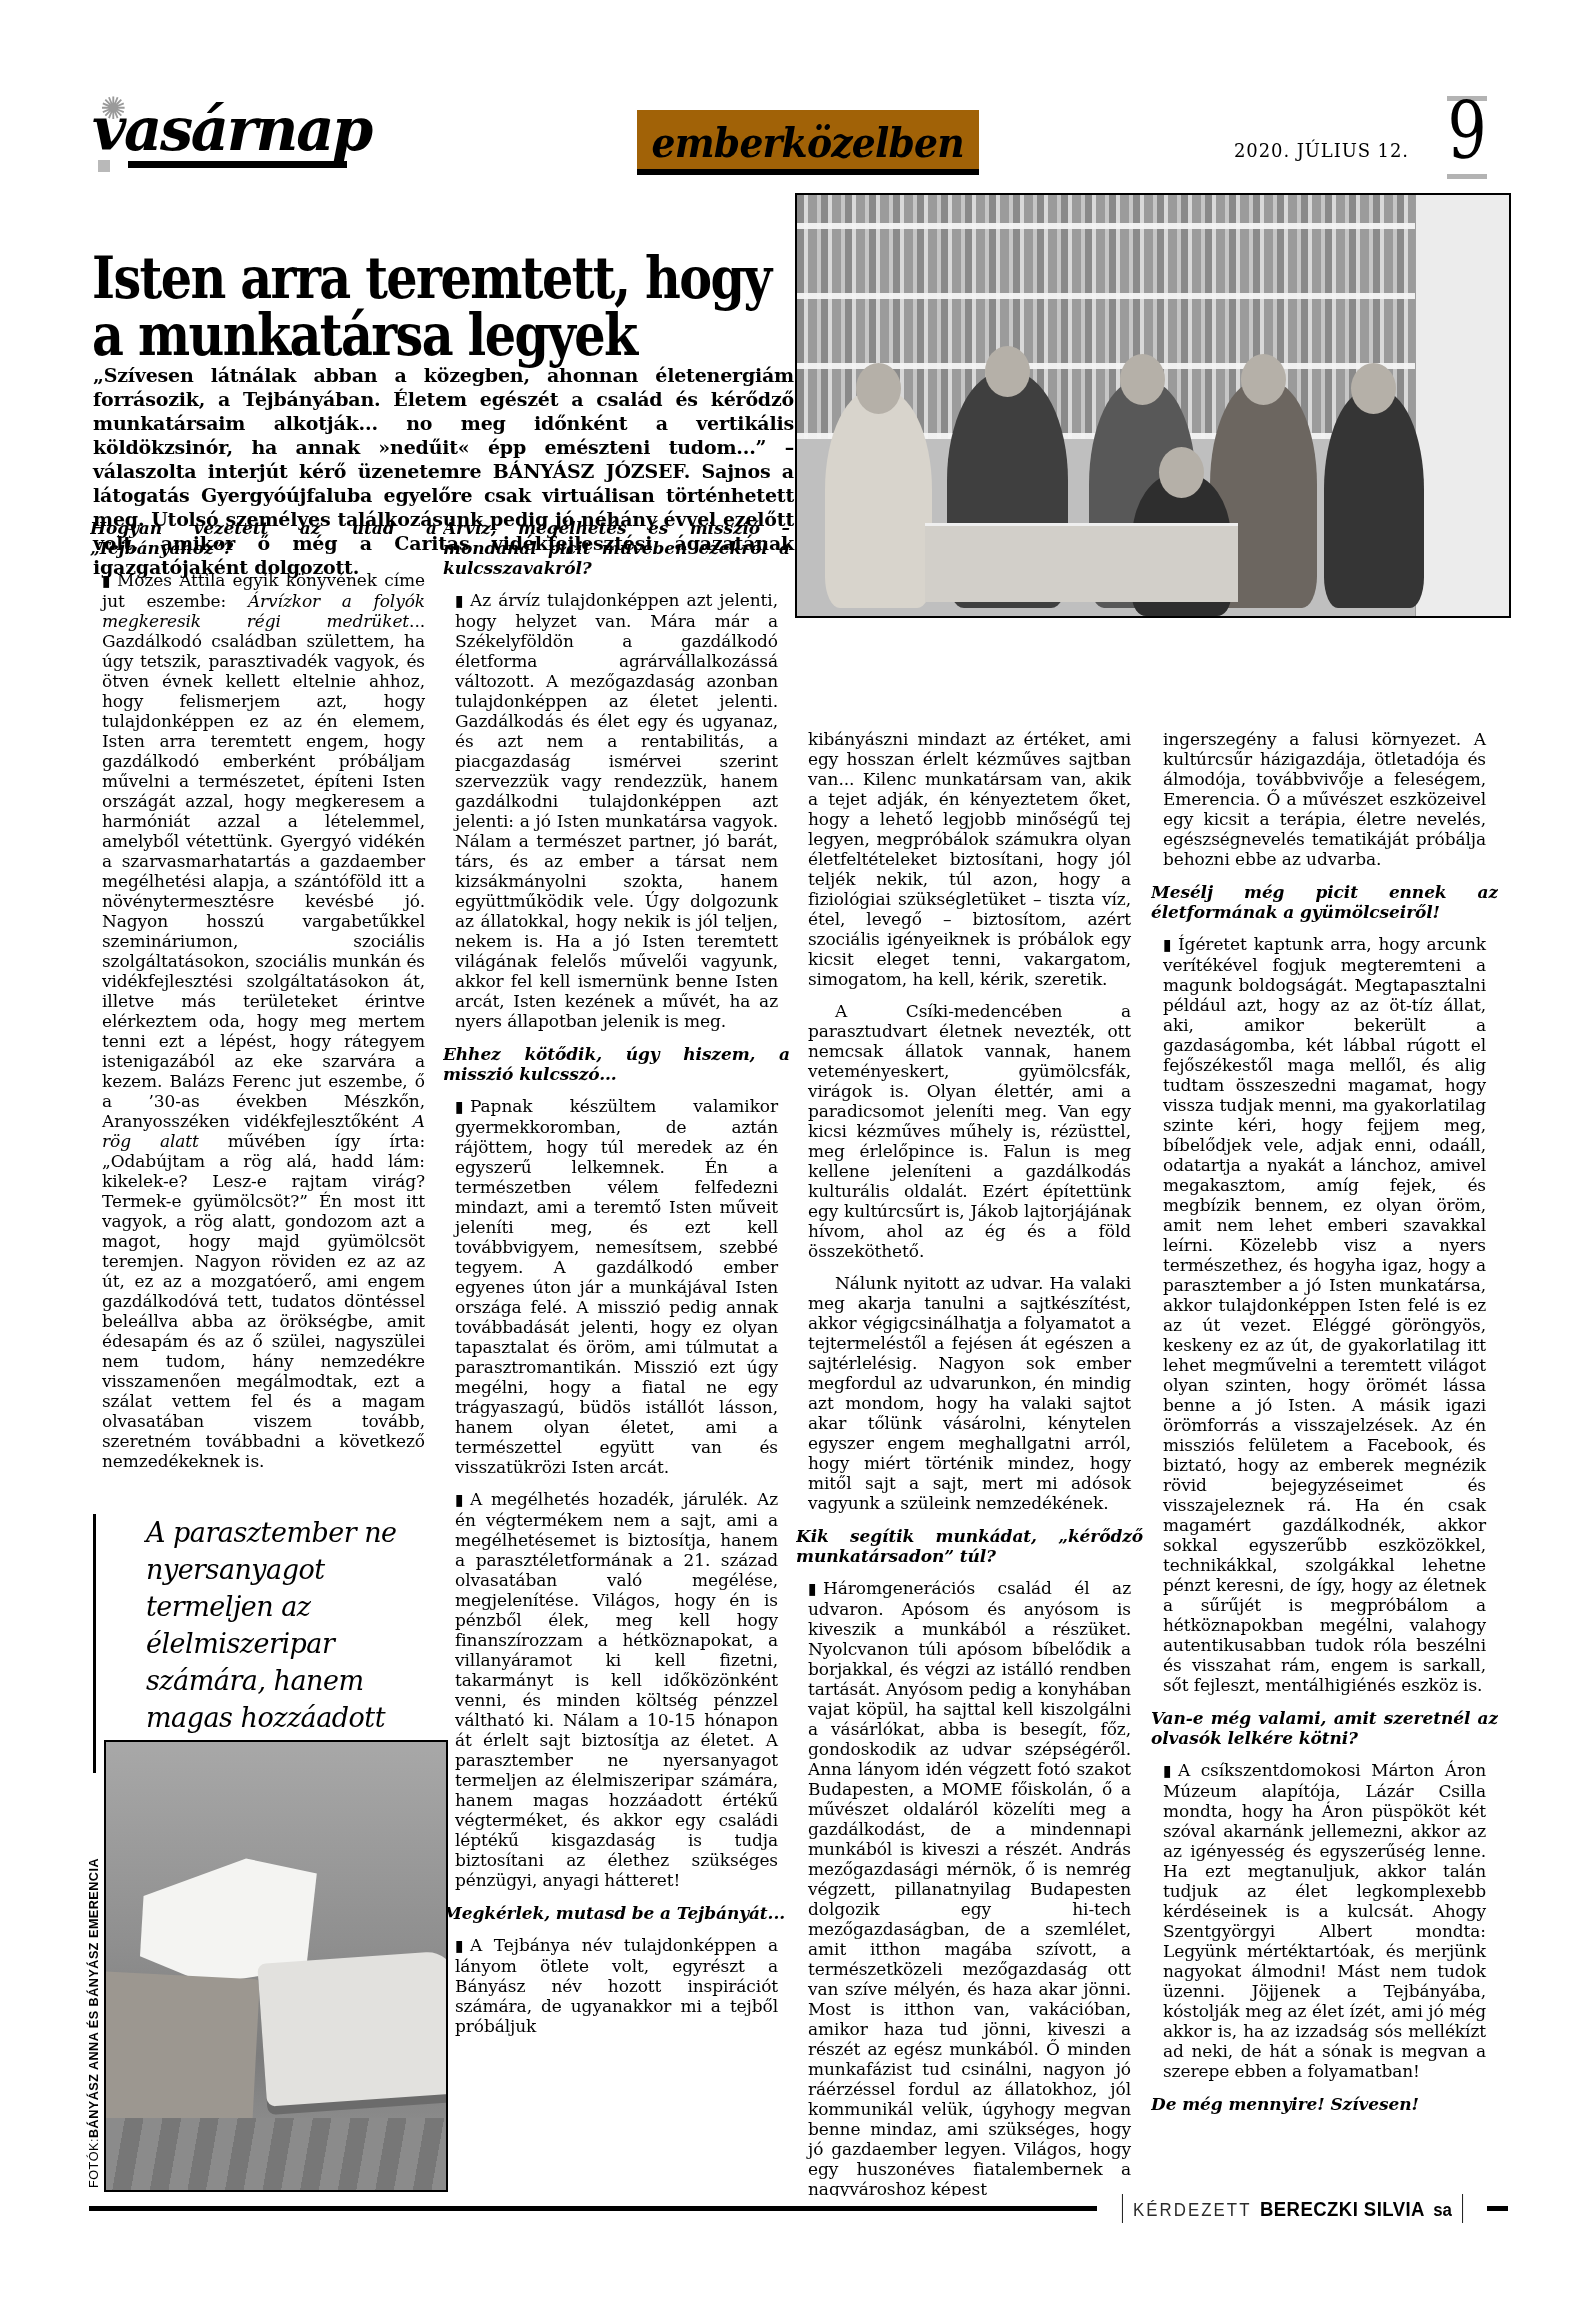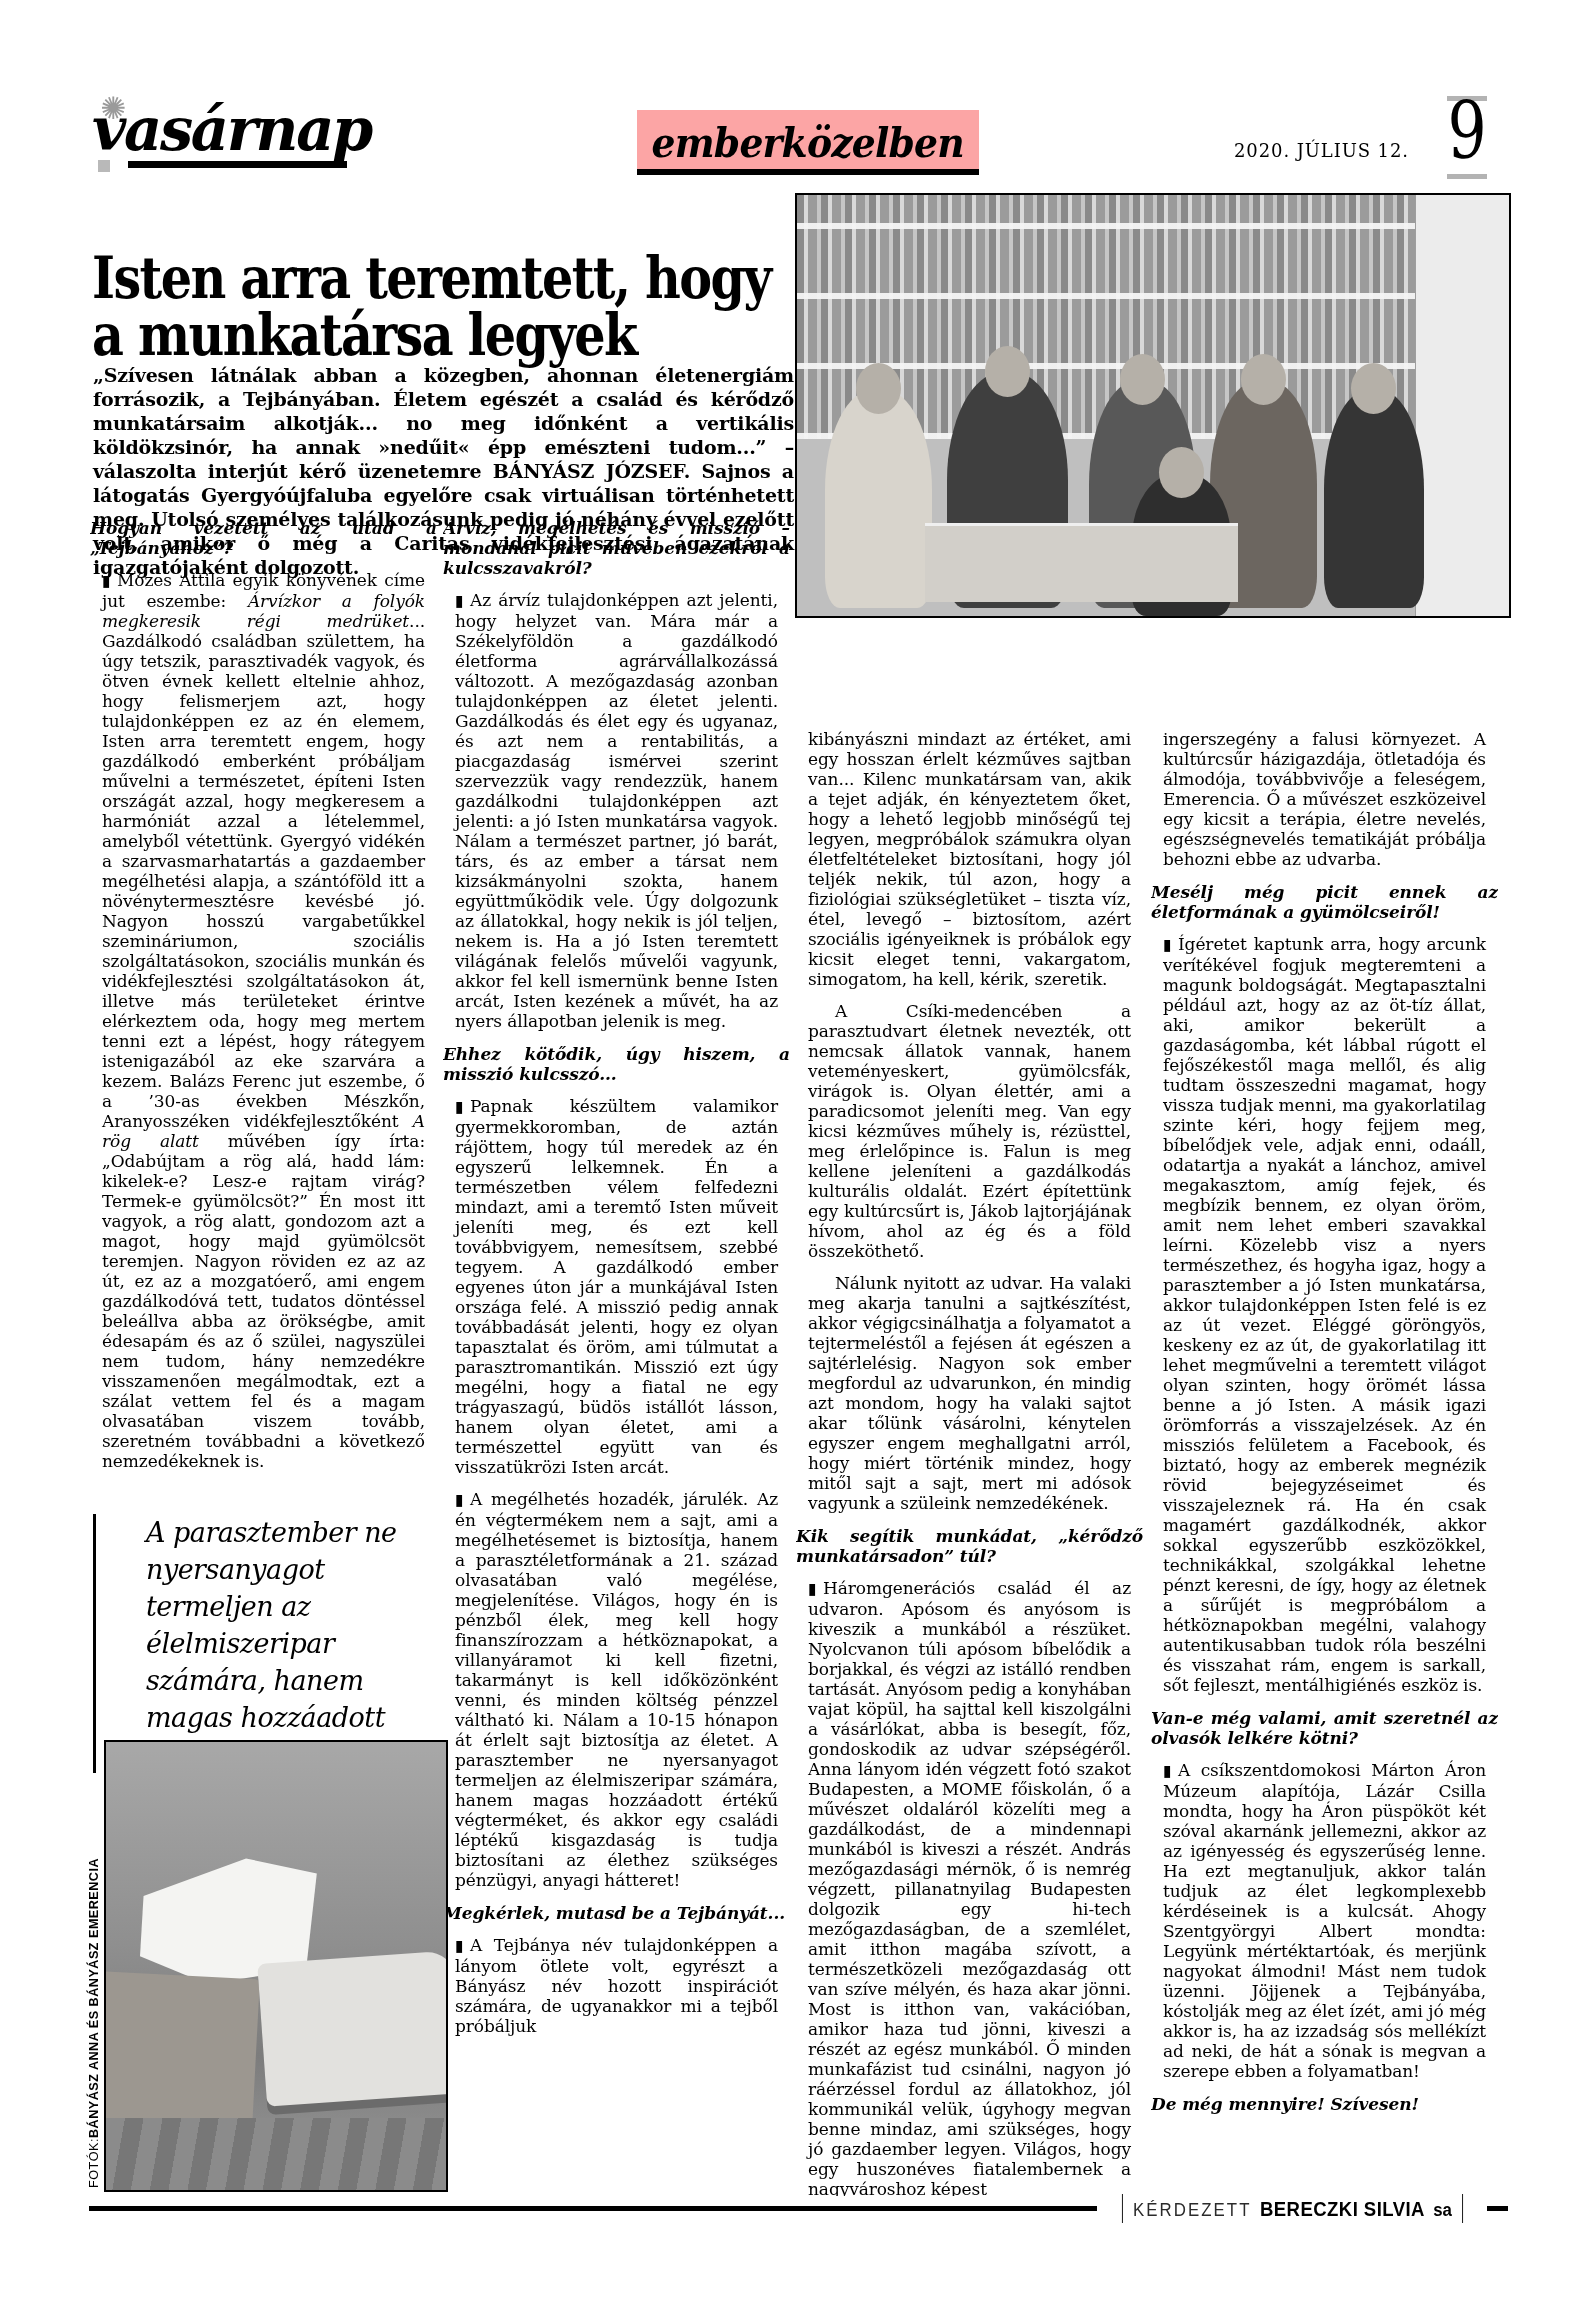--- a/index.html
+++ b/index.html
@@ -7,21 +7,21 @@
         font-family:"DejaVu Serif",serif;overflow:hidden;}
 
   
   .logo{position:absolute;left:92px;top:97px;width:262px;height:79px;}
   .logo .spark{position:absolute;left:8.4px;top:-7.5px;font-size:31px;color:#9a9a9a;
                font-family:"DejaVu Sans",sans-serif;}
   .logo .word{position:absolute;left:0;top:2.8px;font-size:59px;font-style:italic;font-weight:700;
               letter-spacing:-2.3px;line-height:1;}
   .logo .bar{position:absolute;left:36px;top:64px;width:219px;height:6.5px;background:#000;}
   .logo .sq{position:absolute;left:5.6px;top:63px;width:12px;height:12px;background:#b9b9b9;}
-  .section-box{position:absolute;left:637px;top:110px;width:342px;height:65px;background:#fca5a5;
+  .section-box{position:absolute;left:637px;top:110px;width:342px;height:65px;background:#a16207;
                display:flex;align-items:center;justify-content:center;}
   .section-box .label{font-size:41px;font-weight:700;font-style:italic;letter-spacing:-0.9px;
                       transform:scaleX(.92);}
   .section-bar{position:absolute;left:637px;top:169px;width:342px;height:6px;background:#000;}
   .date{position:absolute;left:1234px;top:140px;width:168px;font-size:18px;letter-spacing:0.9px;
         font-weight:500;white-space:nowrap;}
   .pageno{position:absolute;left:1439px;top:92px;width:56px;text-align:center;font-size:79px;
           line-height:1;font-weight:400;transform:scaleX(.78);transform-origin:center top;}
   .pn-bar{position:absolute;width:40px;height:5.1px;background:#b3b3b3;left:1447px;}
   .pn-bar.top{top:96px;} .pn-bar.bot{top:174px;}

